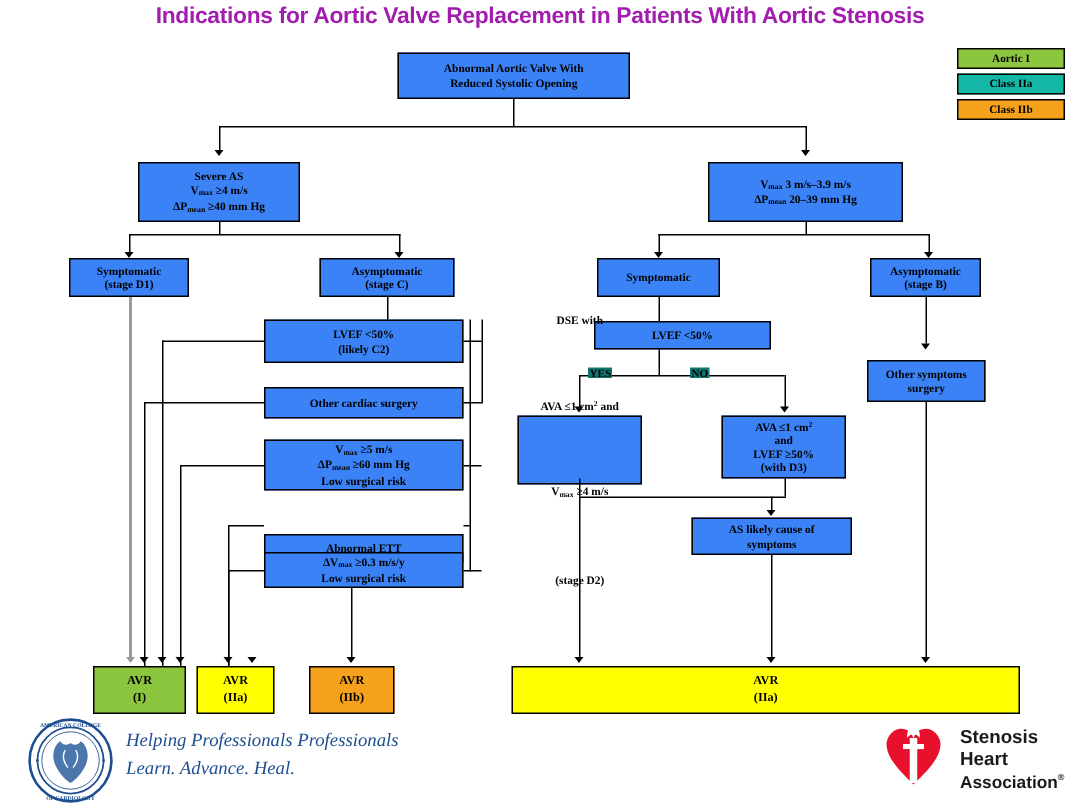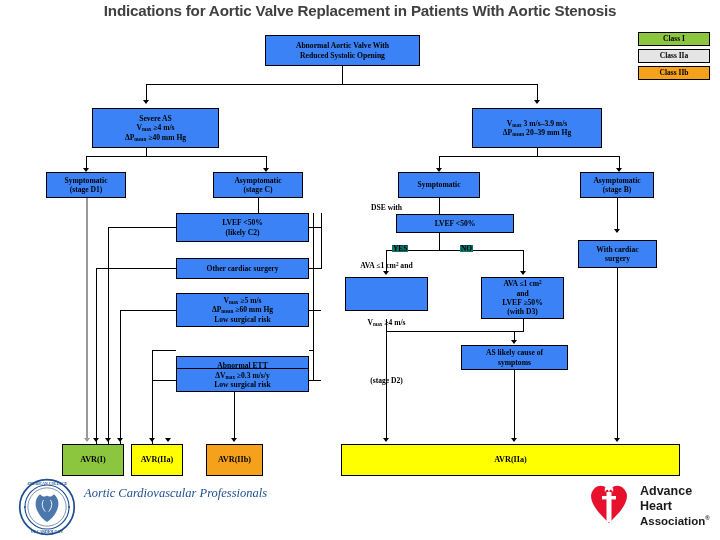--- a/index.html
+++ b/index.html
@@ -7,55 +7,55 @@
     width:720px;height:540px;background:#ffffff;
     font-family:"Liberation Serif", serif;
     overflow:hidden;position:relative;
   }
   #stage{position:absolute;left:0;top:0;width:720px;height:540px;}
 
   .title{
     position:absolute;left:0;top:2px;width:720px;
     text-align:center;
     font-family:"Liberation Sans", sans-serif;
-    font-weight:bold;font-size:15.2px;color:#404040;
+    font-weight:bold;font-size:15.2px;color:#a21caf;
     letter-spacing:-0.2px;white-space:nowrap;
   }
 
   
   .legend{position:absolute;right:10px;top:32px;width:72px;}
   .legend .lg{
     height:12px;margin-bottom:3px;border:1px solid #000;
     font-family:"Liberation Serif",serif;font-weight:bold;font-size:7.5px;
     color:#000;display:flex;align-items:center;justify-content:center;
     line-height:1;
   }
   .lg.c1{background:#8cc63e;}
-  .lg.c2{background:#e5e5e5;}
+  .lg.c2{background:#14b8a6;}
   .lg.c3{background:#f5a11b;}
 
   
   .node{
     position:absolute;border:1px solid #000;background:#3b82f6;
     box-sizing:border-box;
     display:flex;flex-direction:column;align-items:center;justify-content:center;
     text-align:center;color:#000;
     font-family:"Liberation Serif", serif;font-weight:bold;
     font-size:7.6px;line-height:1.22;
     padding:1px 2px;
   }
   .node .ln{display:block;white-space:nowrap;}
 
   sub{font-size:0.68em;vertical-align:-0.22em;letter-spacing:0;}
   sup{font-size:0.68em;vertical-align:0.45em;}
 
   
   .avr{
     position:absolute;border:1px solid #000;box-sizing:border-box;
-    display:flex;flex-direction:row;align-items:center;justify-content:center;
+    display:flex;flex-direction:column;align-items:center;justify-content:center;
     font-family:"Liberation Serif", serif;font-weight:bold;font-size:8.2px;
     line-height:1.3;color:#000;text-align:center;
   }
   .avr.g{background:#8cc63e;}
   .avr.y{background:#ffff00;}
   .avr.o{background:#f5a11b;}
 
   
   .ln-h,.ln-v{position:absolute;background:#000;}
   .ln-h{height:1px;}
@@ -87,38 +87,38 @@
   .aha-txt .reg{font-size:6px;vertical-align:super;}
 </style>
 </head>
 <body>
 
 <div id="stage">
 
   <div class="title">Indications for Aortic Valve Replacement in Patients With Aortic Stenosis</div>
 
   <div class="legend">
-    <div class="lg c1">Class I</div>
+    <div class="lg c1">Aortic I</div>
     <div class="lg c2">Class IIa</div>
     <div class="lg c3">Class IIb</div>
   </div>
 
   <div class="node" style="left:265px;top:35px;width:155px;height:31px;">
     <span class="ln">Abnormal  Aortic Valve With</span>
     <span class="ln">Reduced Systolic Opening</span>
   </div>
 
   <div class="ln-v" style="left:342px;top:66px;height:18px;"></div>
   <div class="ln-h" style="left:146px;top:84px;width:392px;"></div>
   <div class="ln-v" style="left:146px;top:84px;height:16px;"></div>
   <div class="ln-v" style="left:537px;top:84px;height:16px;"></div>
   <div class="arw" style="left:143px;top:100px;"></div>
   <div class="arw" style="left:534px;top:100px;"></div>
 
-  <div class="node" style="left:92px;top:108px;width:127px;height:40px;">
+  <div class="node" style="left:92px;top:108px;width:108px;height:40px;">
     <span class="ln">Severe AS</span>
     <span class="ln">V<sub>max</sub> ≥4 m/s</span>
     <span class="ln">ΔP<sub>mean</sub> ≥40 mm Hg</span>
   </div>
 
   <div class="node" style="left:472px;top:108px;width:130px;height:40px;">
     <span class="ln">V<sub>max</sub> 3 m/s–3.9 m/s</span>
     <span class="ln">ΔP<sub>mean</sub> 20–39 mm Hg</span>
   </div>
 
@@ -219,21 +219,21 @@
 
   <div class="ln-v" style="left:439px;top:233px;height:17px;"></div>
   <div class="ln-h" style="left:386px;top:250px;width:137px;"></div>
   <div class="yesno" style="left:392px;top:245px;">YES</div>
   <div class="yesno" style="left:460px;top:245px;">NO</div>
   <div class="ln-v" style="left:386px;top:250px;height:22px;"></div>
   <div class="ln-v" style="left:523px;top:250px;height:22px;"></div>
   <div class="arw" style="left:383px;top:271px;"></div>
   <div class="arw" style="left:520px;top:271px;"></div>
 
-  <div class="node" style="left:345px;top:277px;width:83px;height:34px;gap:48px;">
+  <div class="node" style="left:345px;top:277px;width:83px;height:46px;gap:48px;">
     <span class="ln">DSE with</span>
     <span class="ln">AVA ≤1 cm<sup>2</sup> and</span>
     <span class="ln">V<sub>max</sub> ≥4 m/s</span>
     <span class="ln">(stage D2)</span>
   </div>
 
   <div class="node" style="left:481px;top:277px;width:83px;height:42px;">
     <span class="ln">AVA ≤1 cm<sup>2</sup></span>
     <span class="ln">and</span>
     <span class="ln">LVEF ≥50%</span>
@@ -248,21 +248,21 @@
 
   <div class="node" style="left:461px;top:345px;width:107px;height:25px;">
     <span class="ln">AS likely cause of</span>
     <span class="ln">symptoms</span>
   </div>
 
   <div class="ln-v" style="left:617px;top:198px;height:31px;"></div>
   <div class="arw" style="left:614px;top:229px;"></div>
 
   <div class="node" style="left:578px;top:240px;width:79px;height:28px;">
-    <span class="ln">With cardiac</span>
+    <span class="ln">Other symptoms</span>
     <span class="ln">surgery</span>
   </div>
 
   <div class="ln-v" style="left:514px;top:370px;height:68px;"></div>
   <div class="ln-v" style="left:617px;top:268px;height:170px;"></div>
   <div class="ln-v" style="left:386px;top:331px;height:107px;"></div>
   <div class="arw" style="left:511px;top:438px;"></div>
   <div class="arw" style="left:614px;top:438px;"></div>
   <div class="arw" style="left:383px;top:438px;"></div>
 
@@ -296,30 +296,31 @@
       <text x="50" y="12" text-anchor="middle">AMERICAN COLLEGE</text>
       <text x="50" y="95" text-anchor="middle">OF CARDIOLOGY</text>
     </g>
     <g fill="#1d4e8f">
       <circle cx="12" cy="50" r="1.6"></circle>
         <circle cx="88" cy="50" r="1.6"></circle>
     </g>
   </svg>
 
   <div class="acc-tag">
-    <div>Aortic Cardiovascular Professionals</div>
+    <div>Helping Professionals Professionals</div>
+    <div>Learn. Advance. Heal.</div>
   </div>
 
   <svg class="aha" viewBox="0 0 132 54">
     <path d="M31 14 C31 6 21 3 16 9 C14 11 13 14 13 16 C13 26 24 36 31 43 C38 36 49 26 49 16
              C49 14 48 11 46 9 C41 3 31 6 31 14 Z" fill="#e8112d"></path>
     <rect x="28.5" y="12" width="5" height="30" fill="#ffffff"></rect>
     <path d="M31 3 C34 6 36 8 35 12 C34 10 32 9 31 10 C30 9 28 10 27 12 C26 8 28 6 31 3 Z" fill="#ffffff"></path>
     <rect x="24" y="16" width="14" height="3.4" fill="#ffffff"></rect>
   </svg>
 
   <div class="aha-txt">
-    <div>Advance</div>
+    <div>Stenosis</div>
     <div>Heart</div>
     <div><span class="sm">Association</span><span class="reg">®</span></div>
   </div>
 
 </div>
 
 </body></html>

